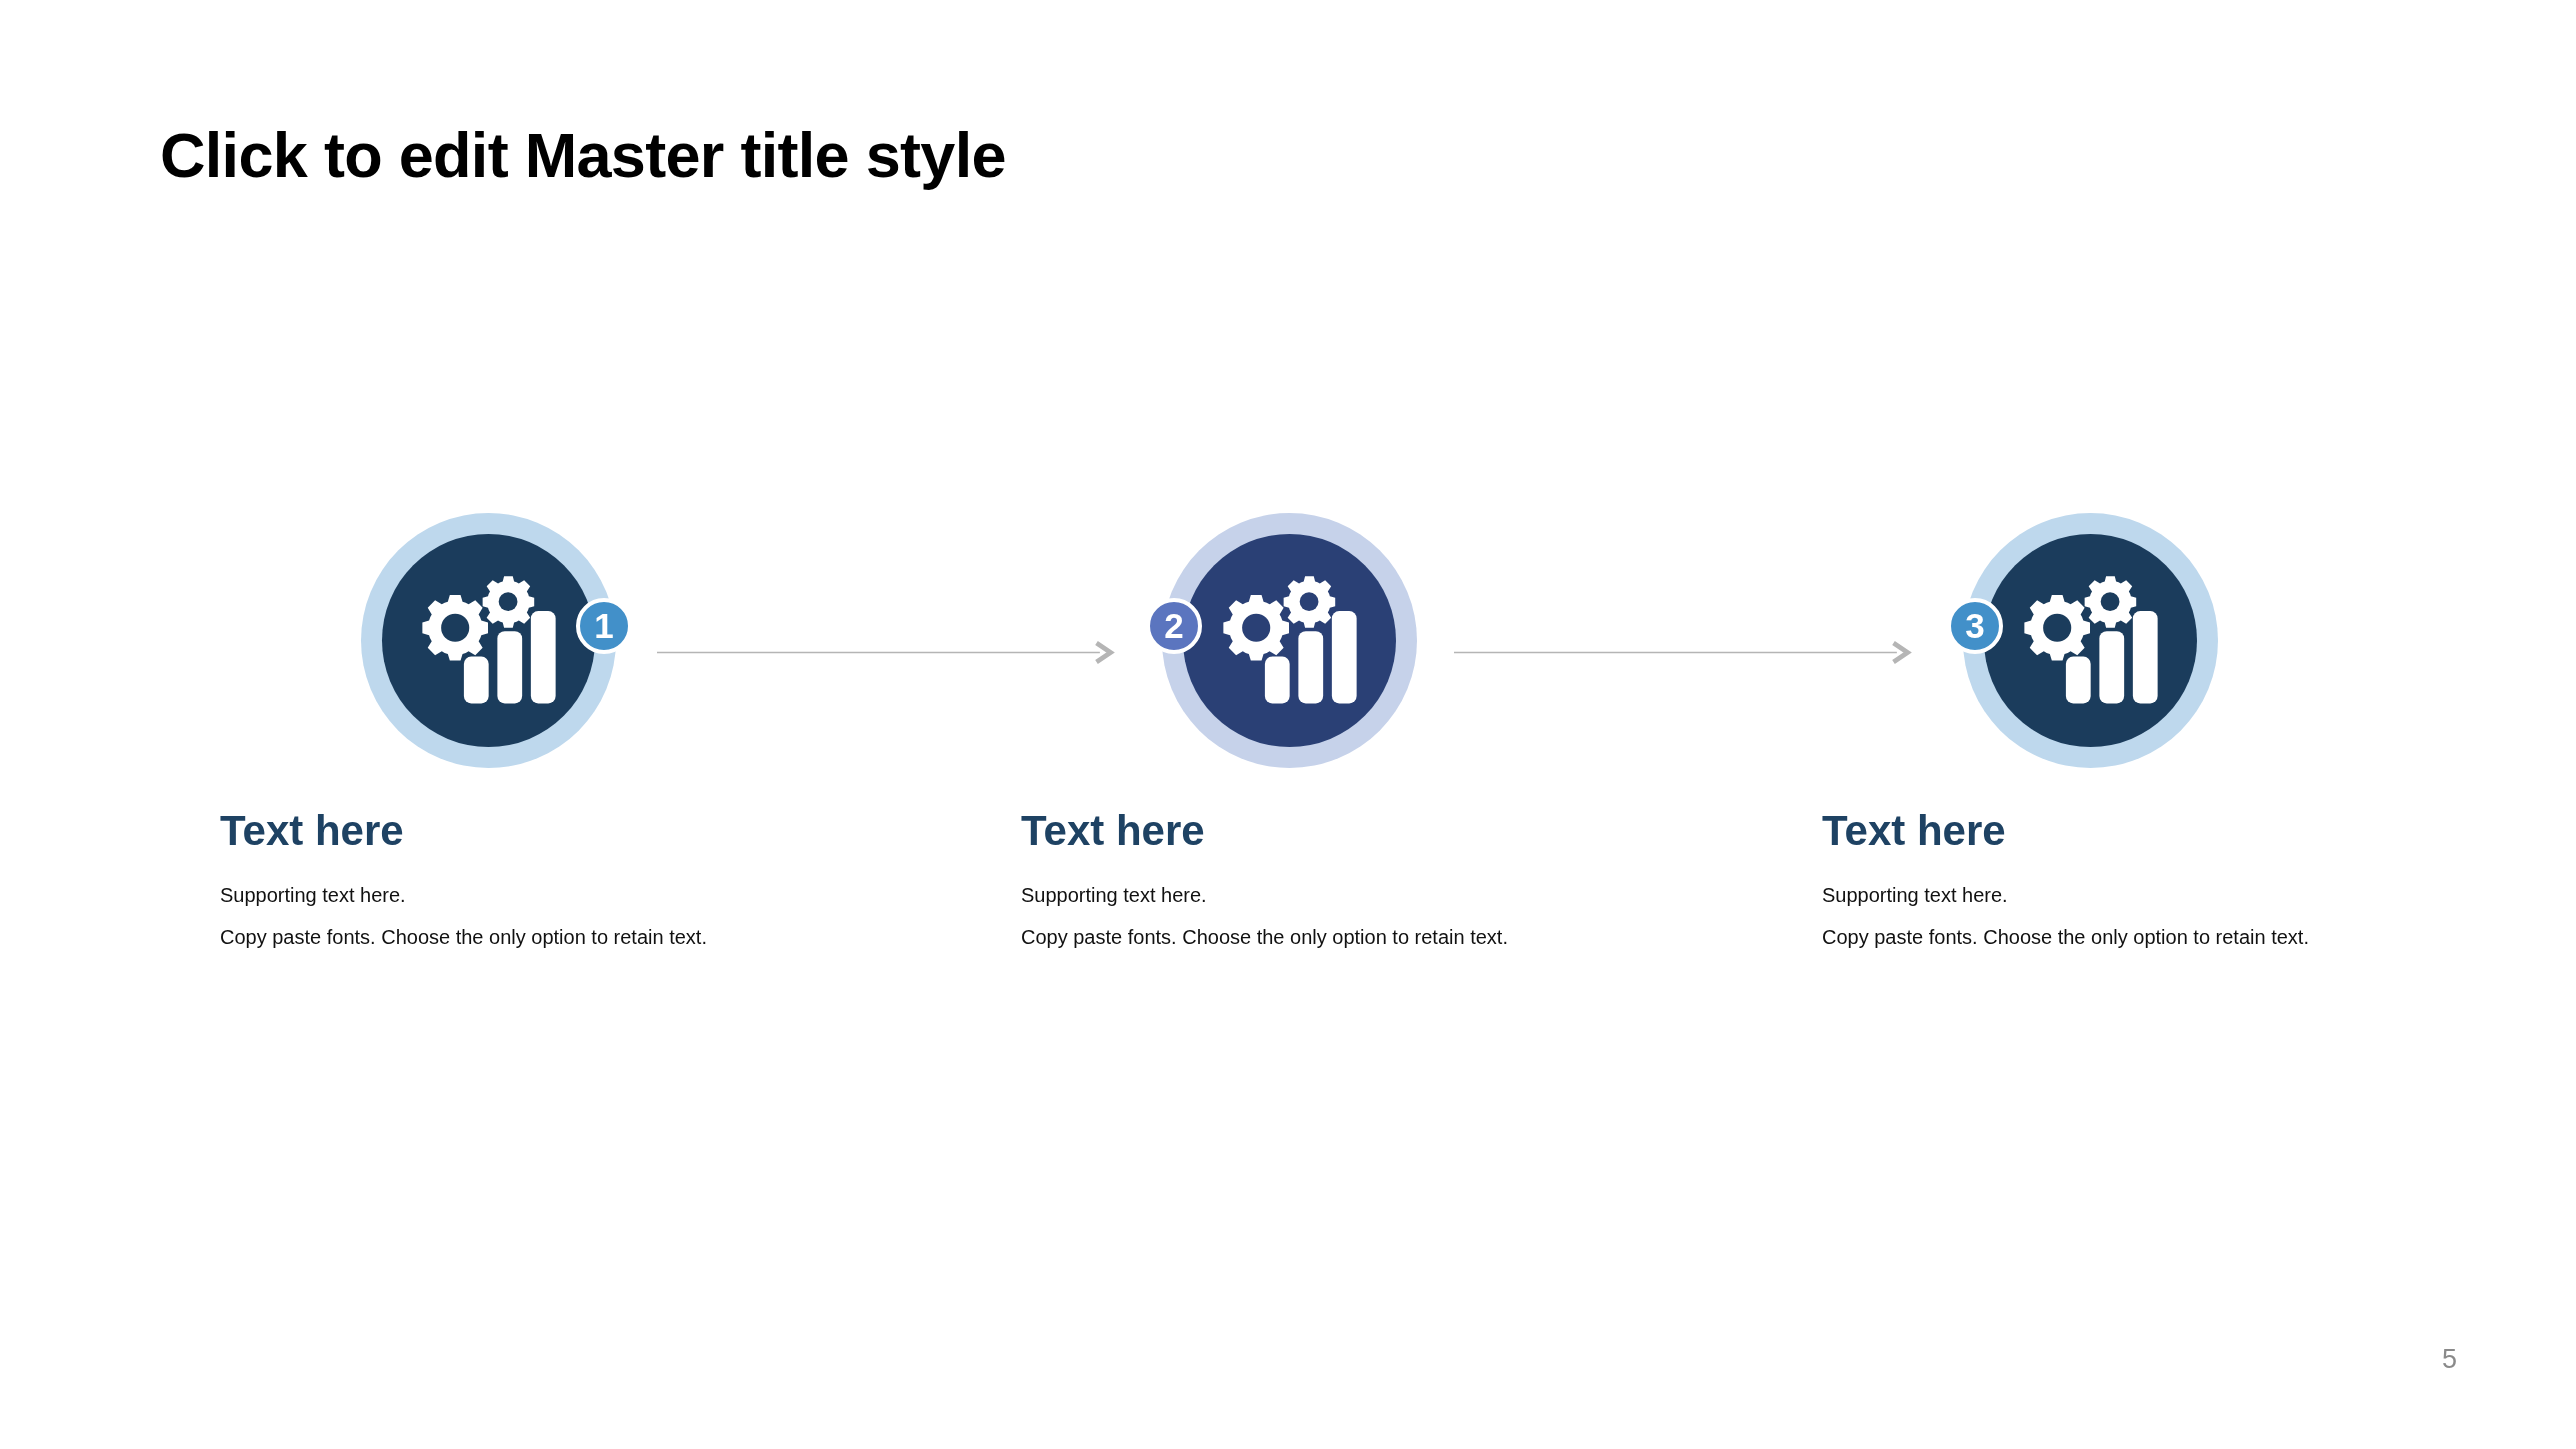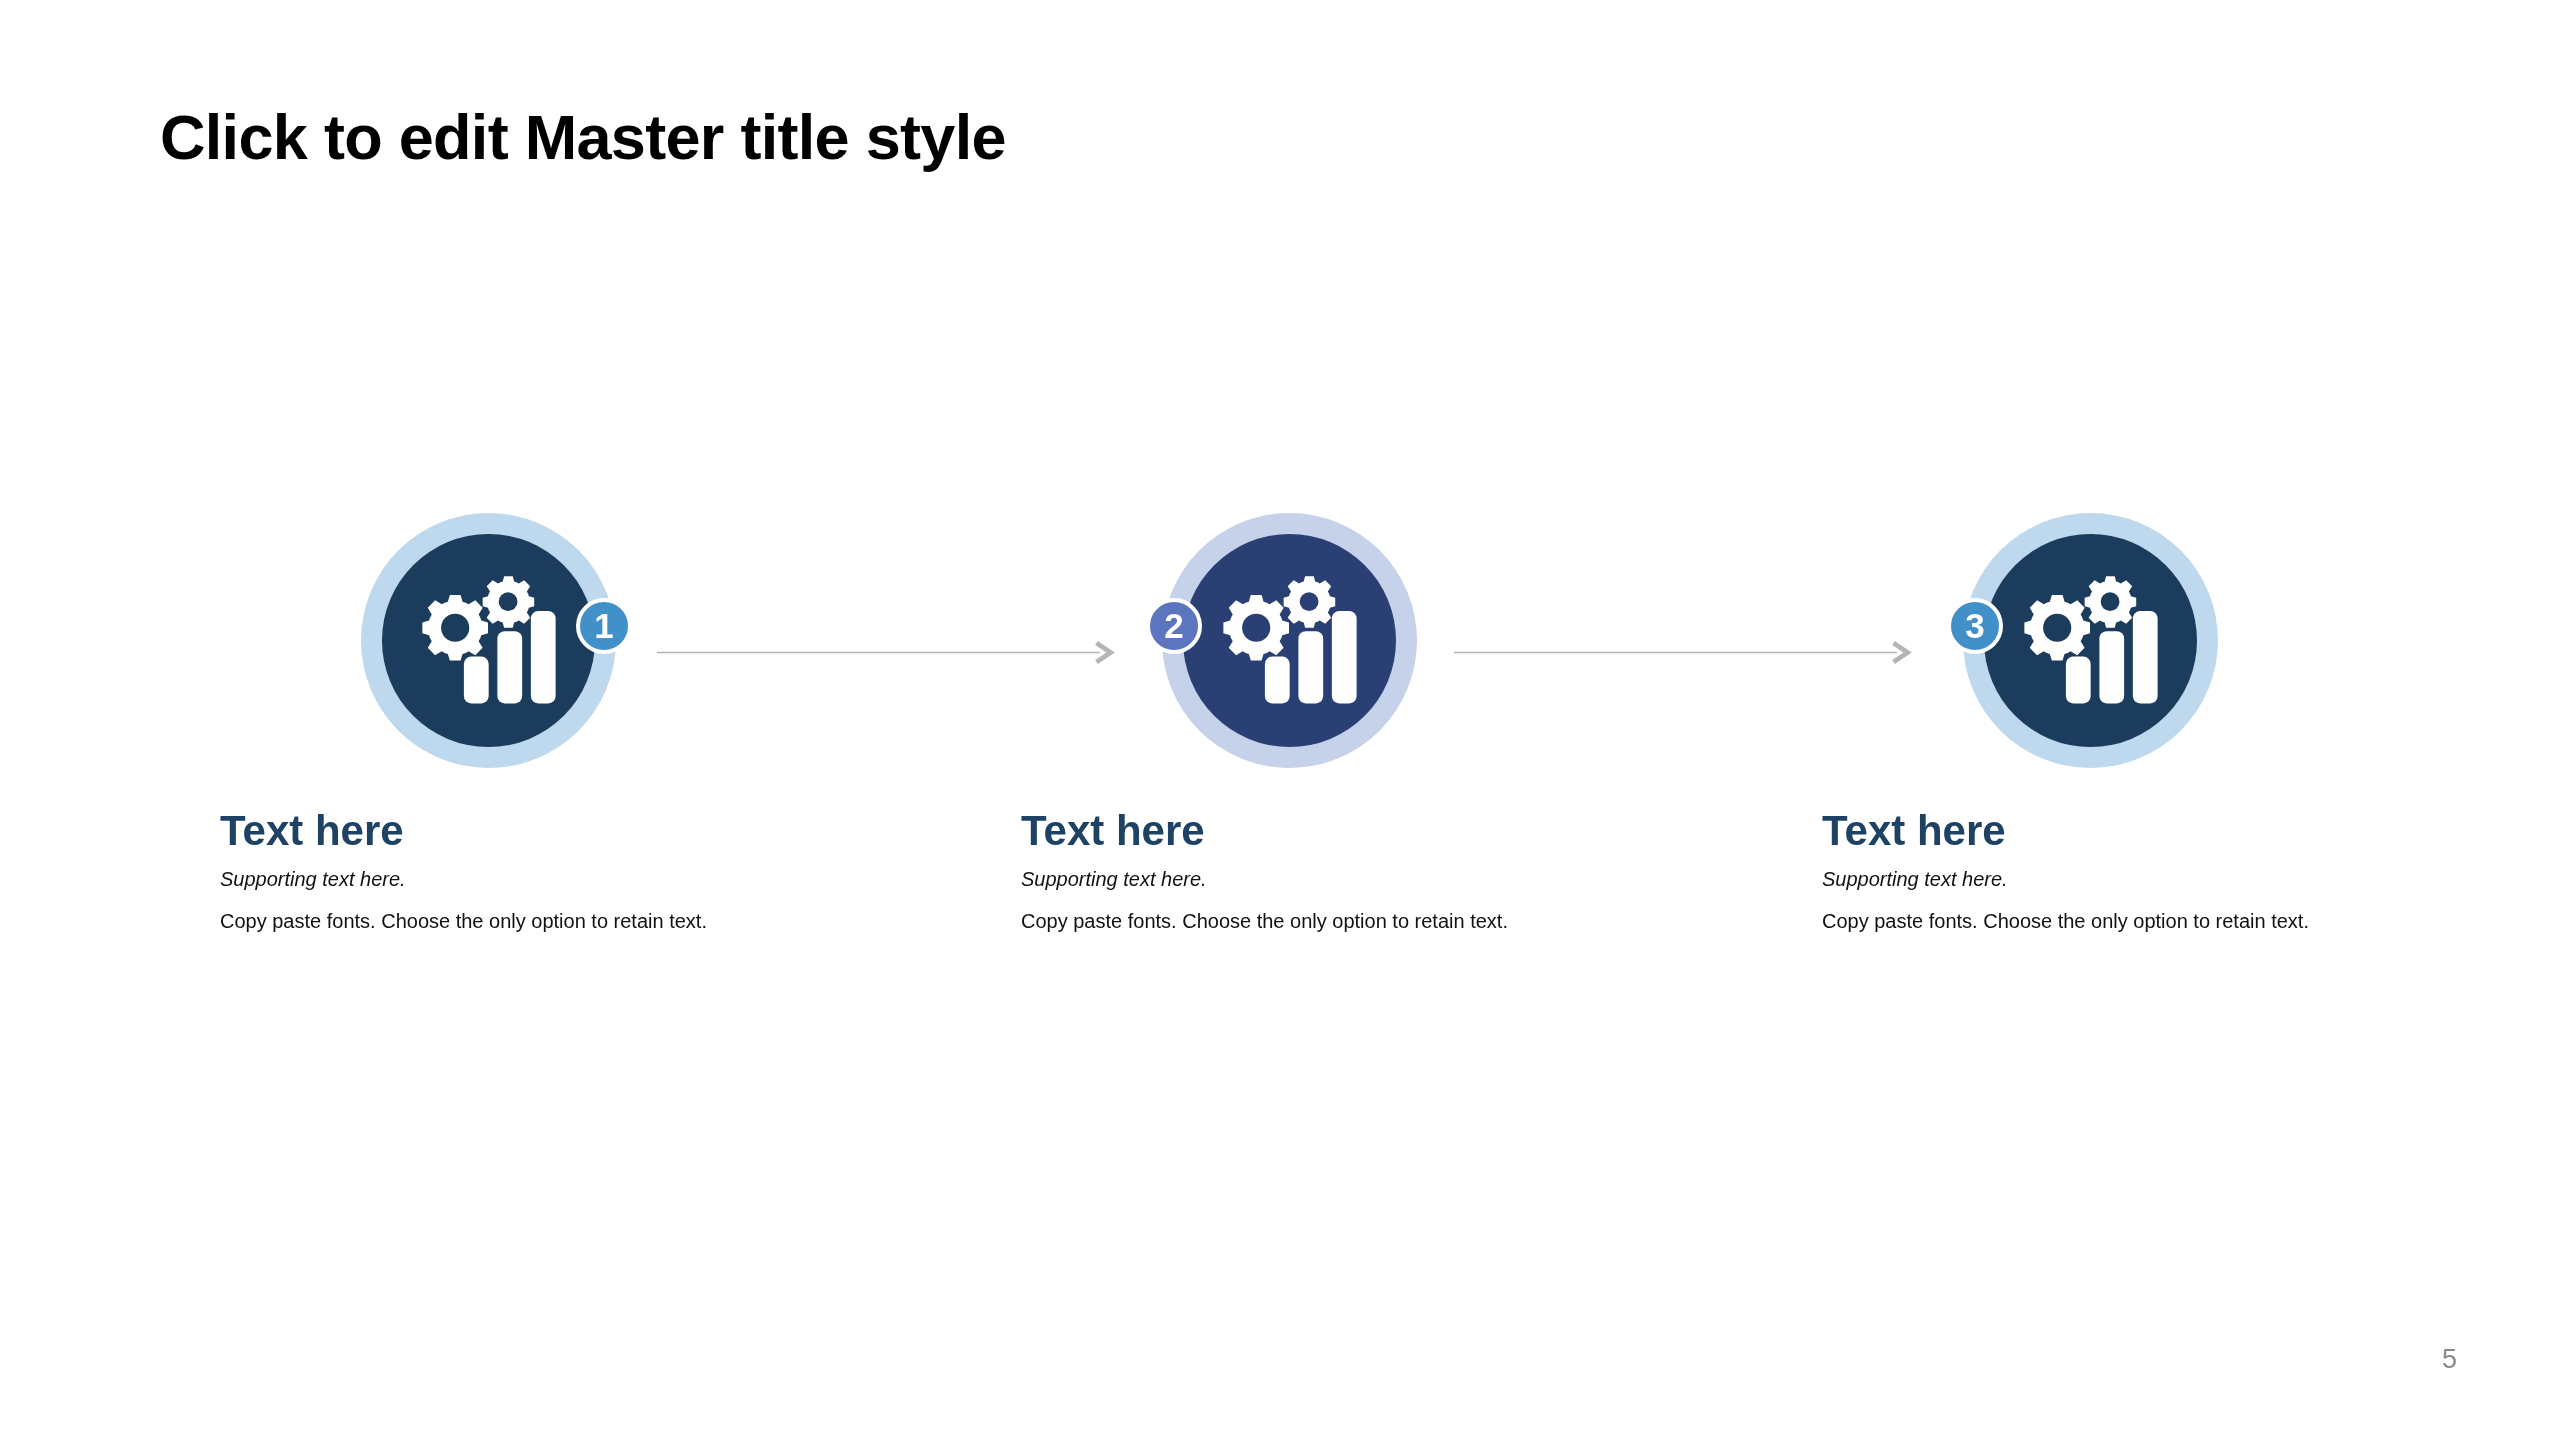--- a/index.html
+++ b/index.html
@@ -12,21 +12,21 @@
     background: #ffffff;
     font-family: "Liberation Sans", sans-serif;
     overflow: hidden;
     position: relative;
   }
 
   
   #slide-title {
     position: absolute;
     left: 160px;
-    top: 103px;
+    top: 121px;
     font-size: 63px;
     font-weight: bold;
     color: #000000;
     letter-spacing: -0.7px;
     white-space: nowrap;
     line-height: 1.1;
     text-align: center;
   }
 
   
@@ -106,23 +106,22 @@
   .caption { text-align: left; margin-top: 39px; }
   .caption-title {
     font-size: 42px;
     font-weight: bold;
     color: #1e4263;
     line-height: 1.15;
   }
   .caption-sub {
     font-size: 20px;
     color: #111111;
-    margin-top: 11px;
+    margin-top: 27px;
     line-height: 1.35;
-    font-style: italic;
   }
   .caption-body {
     font-size: 20px;
     color: #111111;
     margin-top: 14.8px;
     line-height: 1.35;
     white-space: nowrap;
   }
 
   

